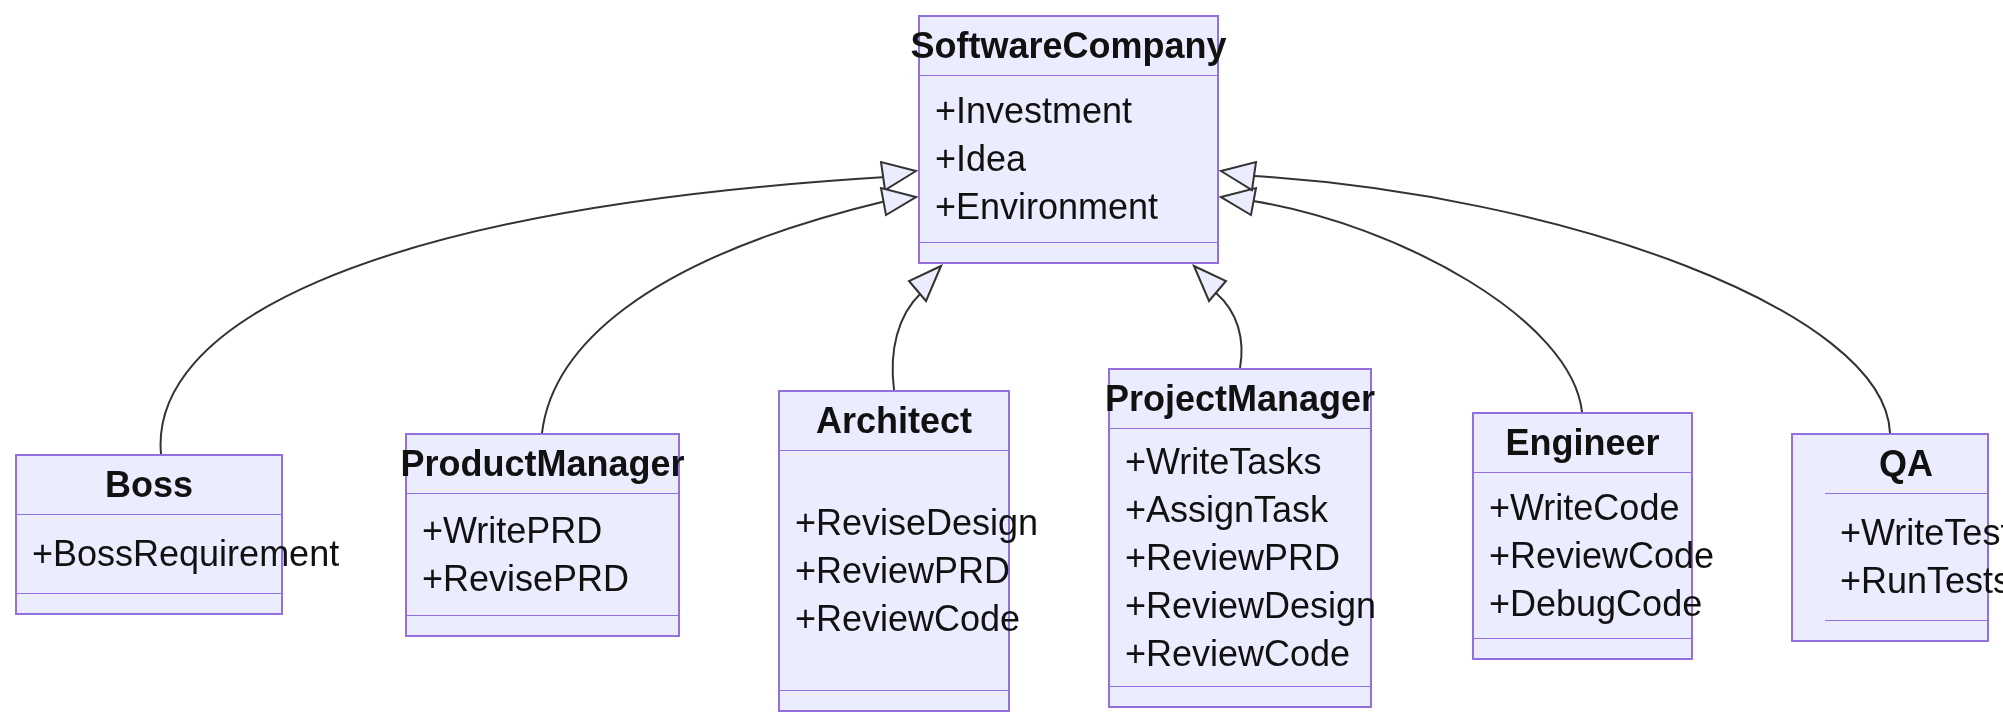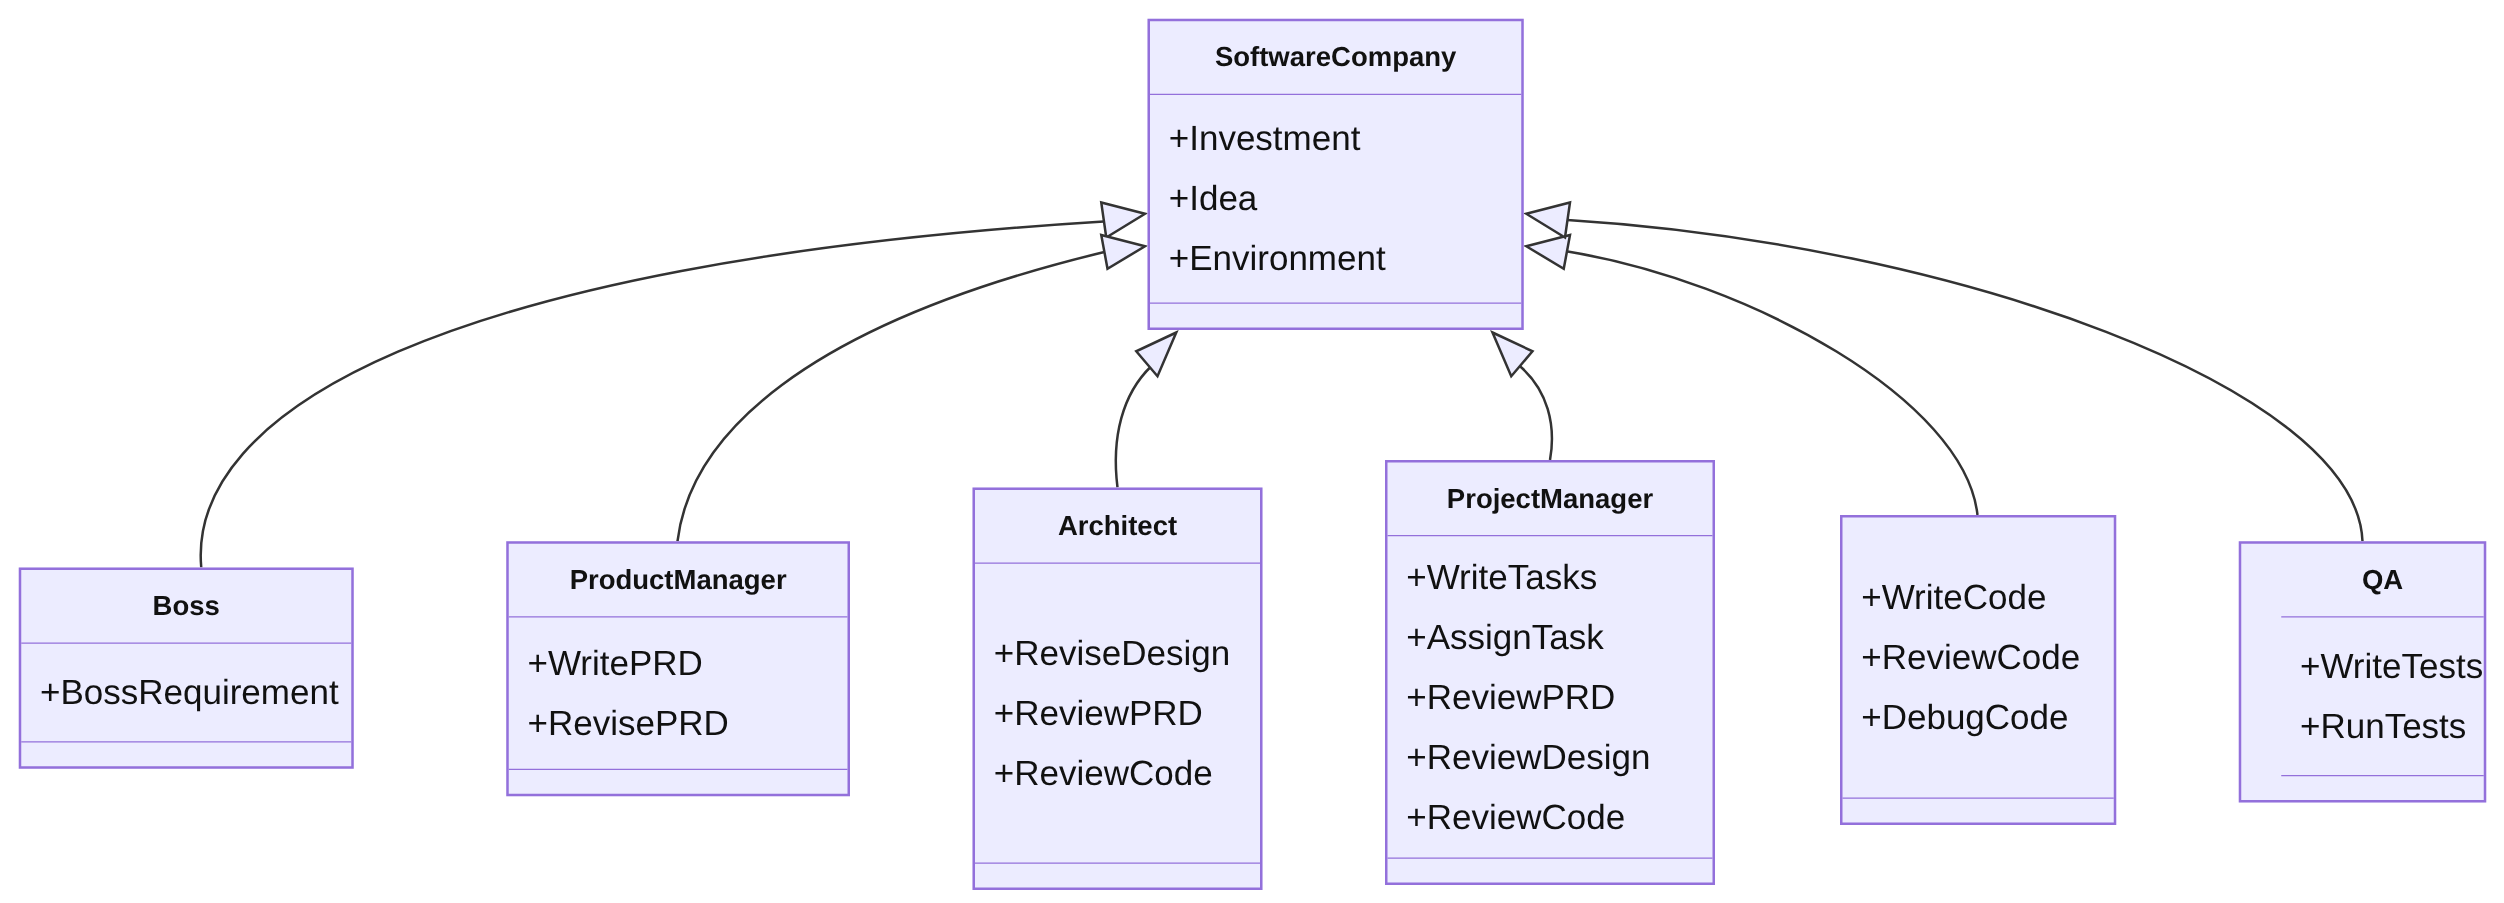--- a/index.html
+++ b/index.html
@@ -41,34 +41,34 @@
     box-sizing: border-box;
     color: #111111;
   }
   .cb-title {
     height: 58px;
     flex: 0 0 58px;
     display: flex;
     align-items: center;
     justify-content: center;
     font-weight: bold;
-    font-size: 22px;
+    font-size: 36px;
     border-bottom: 1.5px solid #9370DB;
   }
   .cb-attrs {
     flex: 1 1 auto;
     display: flex;
     flex-direction: column;
     justify-content: center;
     padding-left: 15px;
   }
   .cb-attr {
     height: 48px;
     line-height: 48px;
-    font-size: 28px;
+    font-size: 36px;
     white-space: nowrap;
   }
   .cb-methods {
     flex: 0 0 19px;
     height: 19px;
     border-top: 1.5px solid #9370DB;
   }
   
   #box-softwarecompany { left: 918px; top: 15px;  width: 301px; height: 249px; }
   #box-boss            { left: 15px;  top: 454px; width: 268px; height: 161px; }
@@ -147,20 +147,21 @@
       <div class="cb-attr">+WriteTasks</div>
       <div class="cb-attr">+AssignTask</div>
       <div class="cb-attr">+ReviewPRD</div>
       <div class="cb-attr">+ReviewDesign</div>
       <div class="cb-attr">+ReviewCode</div>
     </div>
     <div class="cb-methods"></div>
   </div>
 
   <div class="class-box" id="box-engineer">
+    <div class="cb-title">Engineer</div>
     <div class="cb-attrs">
       <div class="cb-attr">+WriteCode</div>
       <div class="cb-attr">+ReviewCode</div>
       <div class="cb-attr">+DebugCode</div>
     </div>
     <div class="cb-methods"></div>
   </div>
 
   <div class="class-box" id="box-qa">
     <div class="cb-title">QA</div>

